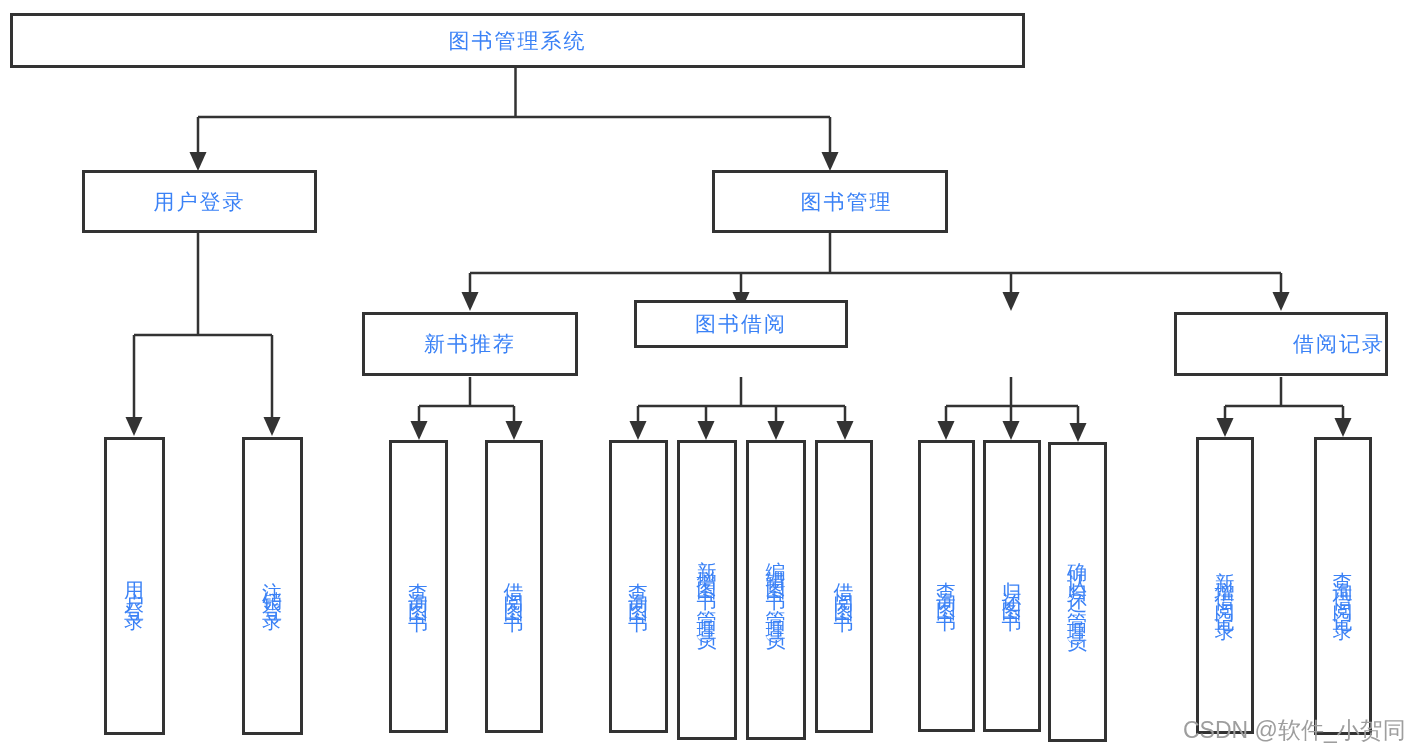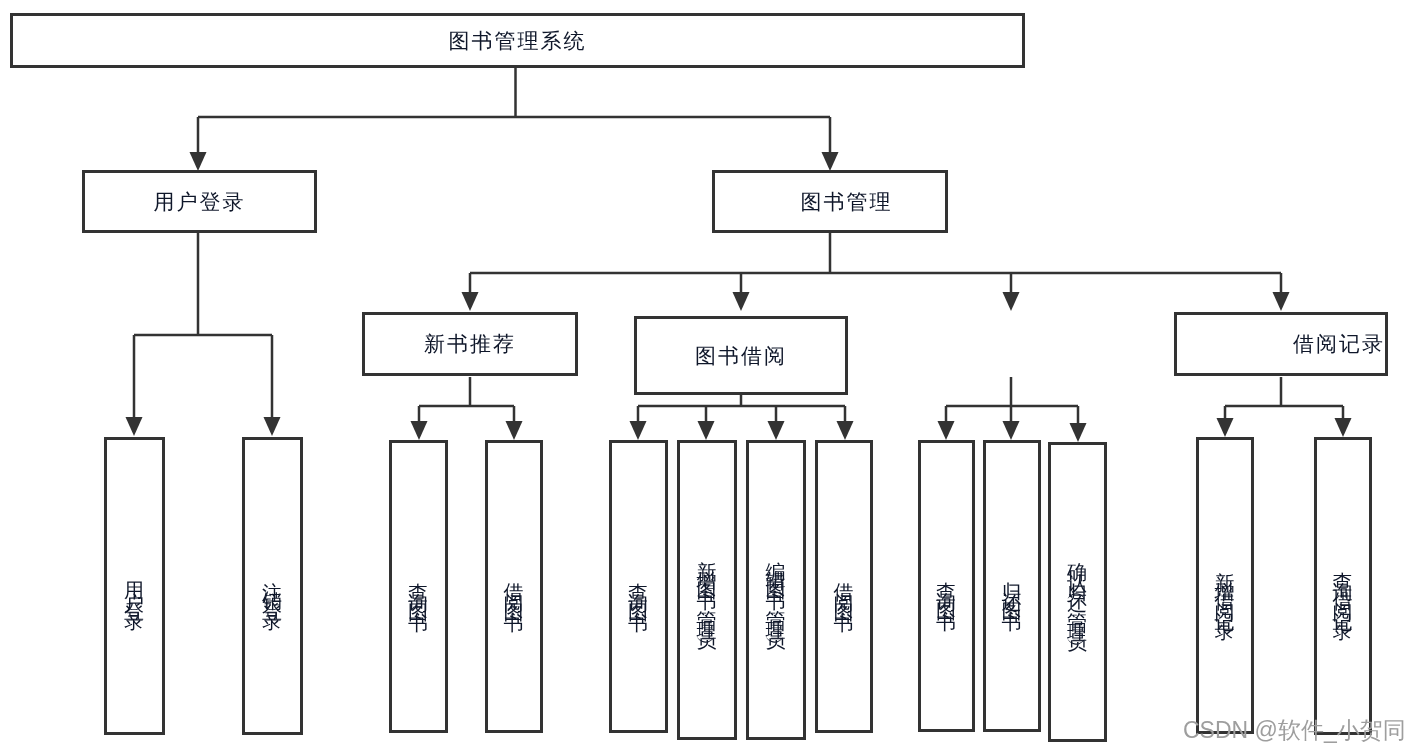--- a/index.html
+++ b/index.html
@@ -17,21 +17,21 @@
     width: 1405px; height: 747px;
   }
   .node {
     position: absolute;
     box-sizing: border-box;
     background: #ffffff;
     border: 3px solid #333333;
     display: flex;
     align-items: center;
     justify-content: center;
-    color: #0f172a;
+    color: #3b82f6;
   }
   .hlabel {
     font-size: 21px;
     letter-spacing: 2px;
     white-space: nowrap;
   }
   .vtext {
     writing-mode: vertical-rl;
     text-orientation: mixed;
     letter-spacing: 10px;
@@ -100,21 +100,21 @@
   <div class="node" style="left:82px; top:170px; width:235px; height:63px;">
     <span class="hlabel">用户登录</span>
   </div>
   <div class="node" style="left:712px; top:170px; width:236px; height:63px;padding-left:33px;">
     <span class="hlabel">图书管理</span>
   </div>
 
   <div class="node" style="left:362px; top:312px; width:216px; height:64px;">
     <span class="hlabel">新书推荐</span>
   </div>
-  <div class="node" style="left:634px; top:316px; width:214px; height:79px;align-items:center;">
+  <div class="node" style="left:634px; top:300px; width:214px; height:48px;align-items:center;">
     <span class="hlabel">图书借阅</span>
   </div>
   <div class="node" style="left:1174px; top:312px; width:214px; height:64px;justify-content:flex-end;">
     <span class="hlabel">借阅记录</span>
   </div>
 
   <div class="node" style="left:104px; top:437px; width:61px; height:298px;">
     <span class="vtext">用户登录</span>
   </div>
   <div class="node" style="left:242px; top:437px; width:61px; height:298px;">

